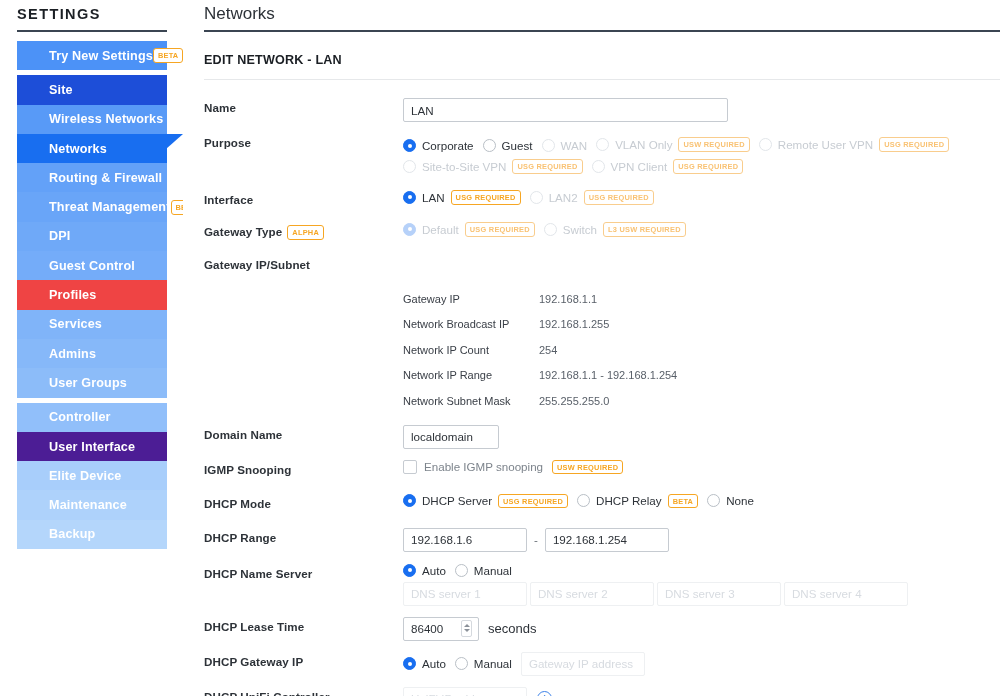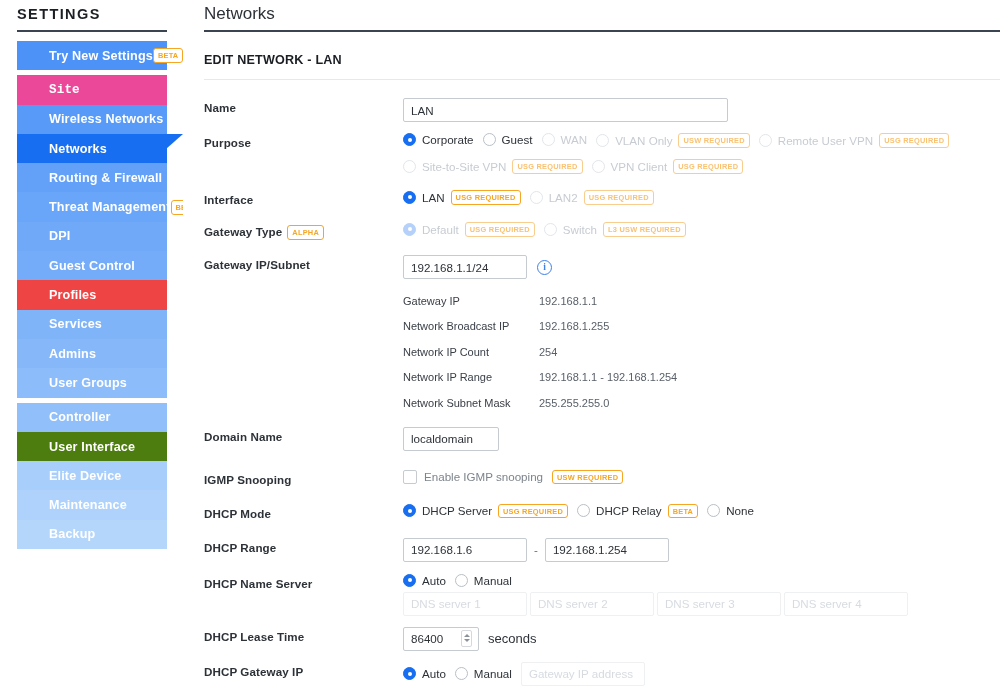--- a/index.html
+++ b/index.html
@@ -250,21 +250,21 @@
     <div class="settings-rule"></div>
     <div class="nav" id="nav">
         <div class="nav-group">
           <div class="nav-item" style="background: rgb(76, 146, 247);">
             <span>Try New Settings</span>
             <span class="badge">BETA</span>
           </div>
         </div>
         <div class="nav-gap"></div>
         <div class="nav-group">
-          <div class="nav-item" style="background: #ec4899; font-family: Liberation Mono, monospace;">
+          <div class="nav-item" style="background: #1d4ed8;">
             <span>Site</span>
           </div>
           <div class="nav-item" style="background: rgb(88, 154, 247); text-align: right;">
             <span>Wireless Networks</span>
           </div>
           <div class="nav-item active" style="background: rgb(93, 157, 248);">
             <span>Networks</span>
             <div class="nav-arrow" style="top: 0px; position: absolute; left: 149px;"></div>
           </div>
           <div class="nav-item" style="background: rgb(99, 161, 248);">
@@ -291,21 +291,21 @@
           </div>
           <div class="nav-item" style="background: rgb(140, 188, 249);">
             <span>User Groups</span>
           </div>
         </div>
         <div class="nav-gap"></div>
         <div class="nav-group">
           <div class="nav-item" style="background: rgb(145, 191, 250);">
             <span>Controller</span>
           </div>
-          <div class="nav-item" style="background: #4d7c0f;">
+          <div class="nav-item" style="background: #4c1d95;">
             <span>User Interface</span>
           </div>
           <div class="nav-item" style="background: rgb(168, 206, 251);">
             <span>Elite Device</span>
           </div>
           <div class="nav-item" style="background: rgb(174, 210, 251);">
             <span>Maintenance</span>
           </div>
           <div class="nav-item" style="background: rgb(180, 214, 251);">
             <span>Backup</span>
@@ -325,21 +325,21 @@
       <div class="row" style="margin-top:8px">
         <div class="row-label">Name</div>
         <div class="row-ctrl">
           <input class="txt w-name" value="LAN" style="">
         </div>
       </div>
 
       <div class="row" style="margin-top:11px">
         <div class="row-label">Purpose</div>
         <div class="row-ctrl" style="flex-direction:column;align-items:flex-start">
-          <div id="purpose-r1" style="display:flex;align-items:flex-start;min-height:19px">
+          <div id="purpose-r1" style="display:flex;align-items:flex-end;min-height:19px">
               <span class="radio">
                 <span class="rdot on"></span>
                 <span class="rlabel">Corporate</span>
               </span>
               <span class="radio">
                 <span class="rdot"></span>
                 <span class="rlabel">Guest</span>
               </span>
               <span class="radio disabled">
                 <span class="rdot faded"></span>
@@ -400,24 +400,20 @@
             <span class="radio disabled">
               <span class="rdot faded"></span>
               <span class="rlabel">Switch</span>
               <span class="badge" style="margin-left: 6px;">L3 USW REQUIRED</span>
             </span>
           </div>
       </div>
 
       <div class="row" style="margin-top:11px">
         <div class="row-label">Gateway IP/Subnet</div>
-        <div class="row-ctrl">
-          <input class="txt w-gw" value="192.168.1.1/24" style="">
-          <span class="info">i</span>
-        </div>
       </div>
 
       <div class="row detail">
         <div class="row-label"></div>
         <div class="row-ctrl" style="flex-direction:column;align-items:flex-start" id="detail-list">
             <div class="detail-row">
               <div class="detail-key">Gateway IP</div>
               <div class="detail-val">192.168.1.1</div>
             </div>
             <div class="detail-row">
@@ -439,21 +435,21 @@
           </div>
       </div>
 
       <div class="row" style="margin-top:11px">
         <div class="row-label">Domain Name</div>
         <div class="row-ctrl">
           <input class="txt w-dom" value="localdomain" style="">
         </div>
       </div>
 
-      <div class="row" style="margin-top:19px">
+      <div class="row" style="margin-top:11px">
         <div class="row-label">IGMP Snooping</div>
         <div class="row-ctrl">
           <label class="chk strong">
             <span class="cbox"></span>
             <span class="clabel">Enable IGMP snooping</span>
           </label>
           <span class="badge">USW REQUIRED</span>
         </div>
       </div>
 

